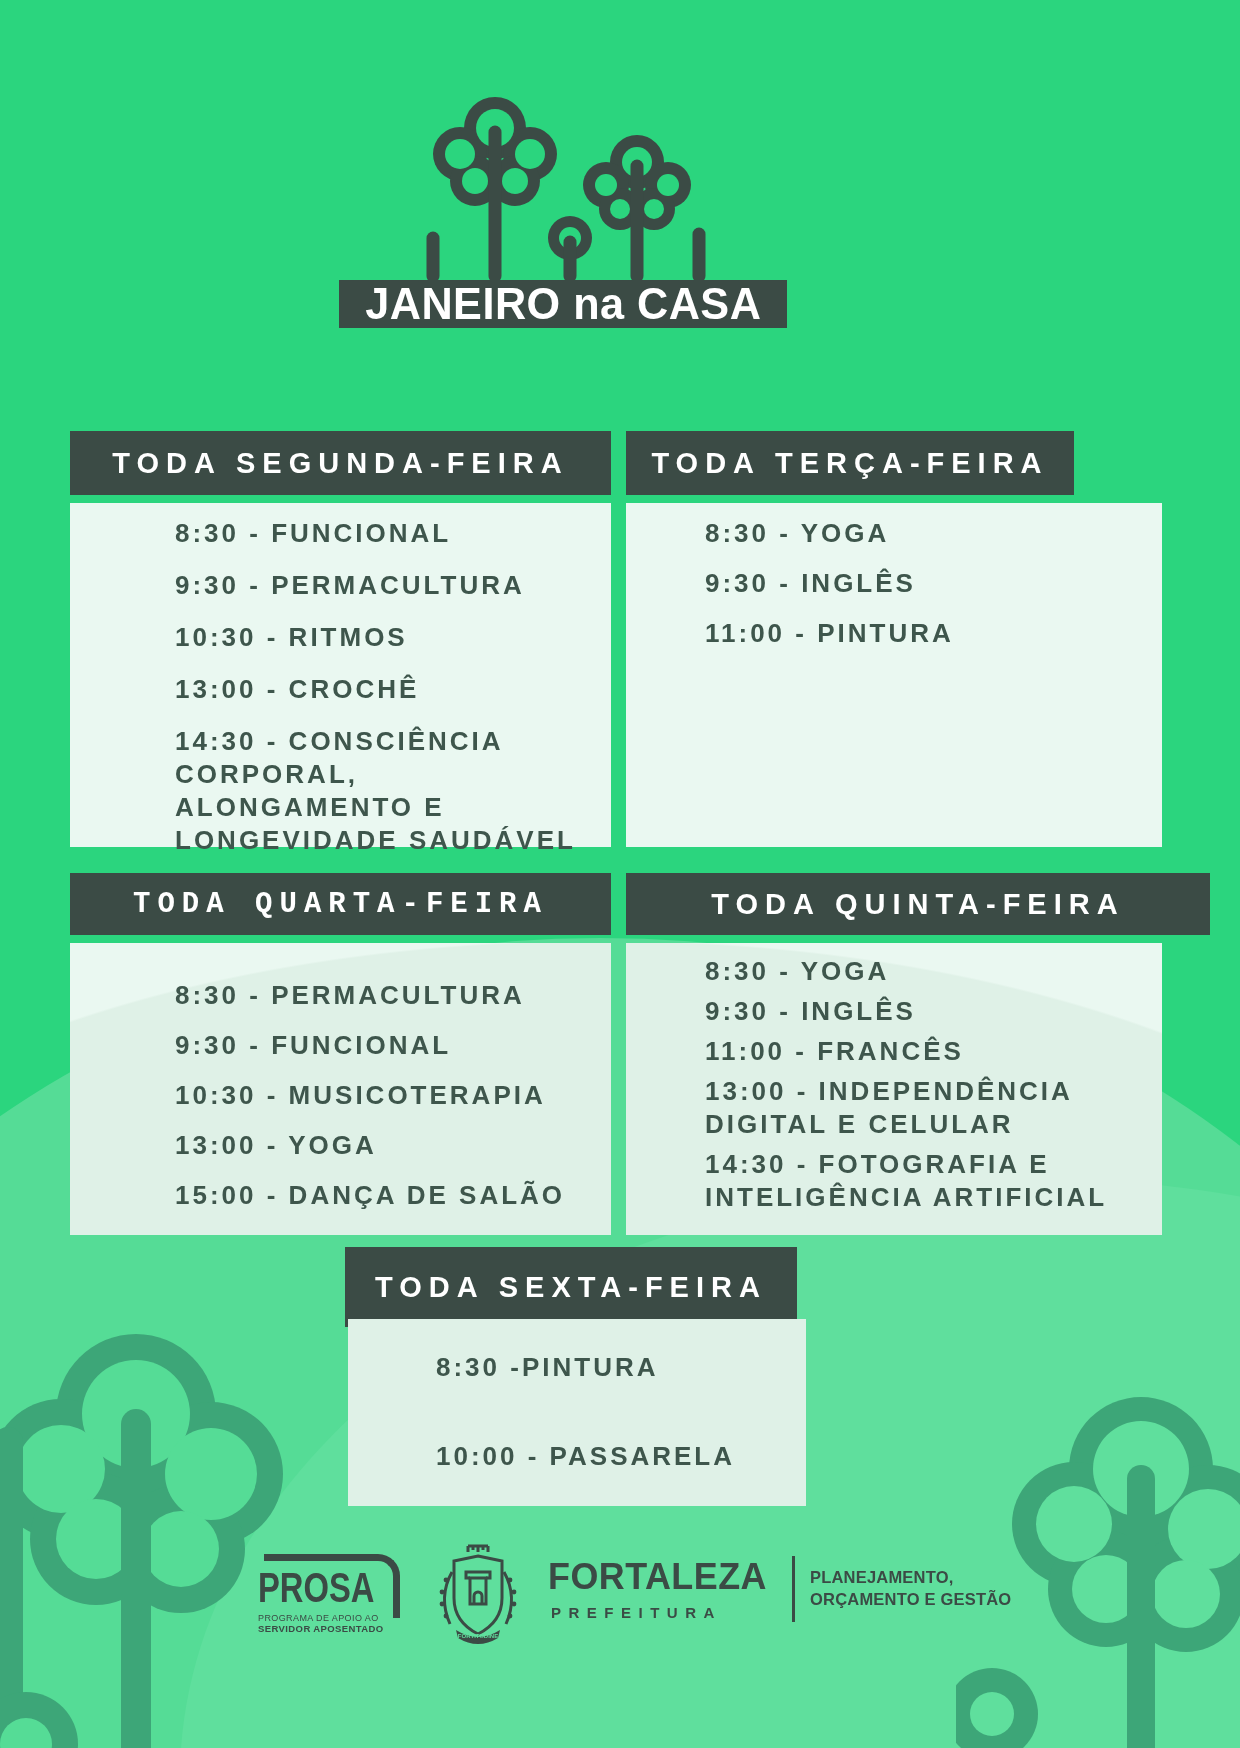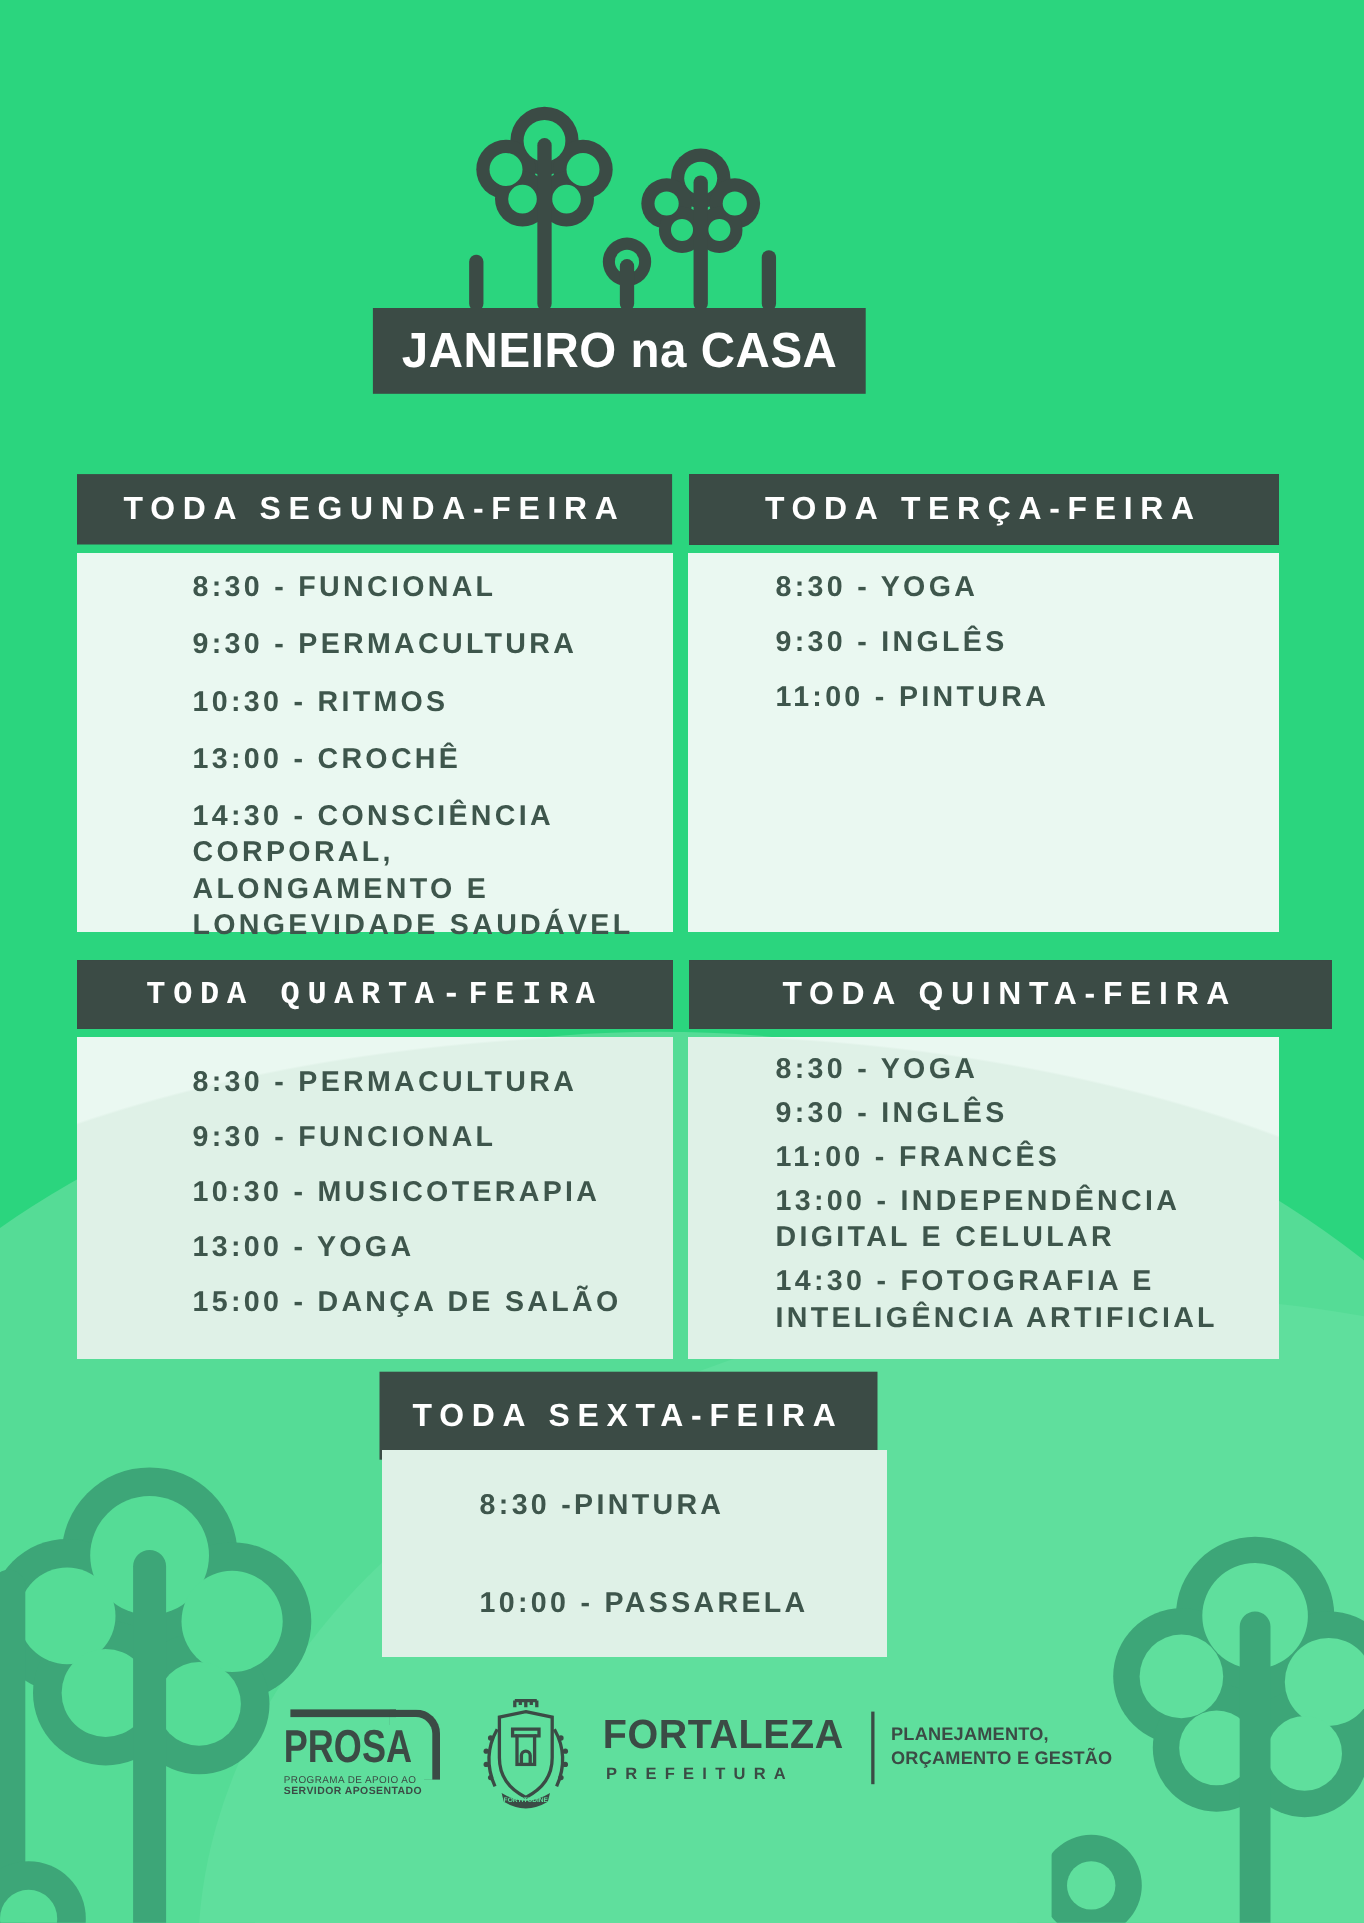--- a/index.html
+++ b/index.html
@@ -10,42 +10,42 @@
   .blob{position:absolute;border-radius:50%;}
   .blob1{left:-300px;top:938px;width:1800px;height:1400px;background:#55dc96;}
   .blob2{left:180px;top:1178px;width:1700px;height:1200px;background:#5fdf9d;}
 
   
   .deco-left{position:absolute;left:-14px;bottom:-6px;}
   .deco-right{position:absolute;right:-16px;bottom:-6px;}
 
   
   .top-trees{position:absolute;left:410px;top:88px;}
-  .title-bar{position:absolute;left:339px;top:280px;width:448px;height:78px;background:#3b4b45;
+  .title-bar{position:absolute;left:339px;top:280px;width:448px;height:48px;background:#3b4b45;
              display:flex;align-items:center;justify-content:center;}
   .title-bar span{color:#ffffff;font-size:45px;font-weight:800;letter-spacing:.5px;transform:scaleX(.96);white-space:nowrap;}
 
   
   .card-header{position:absolute;background:#3b4b45;display:flex;align-items:center;justify-content:center;}
   .card-header span{color:#fff;font-size:29px;font-weight:800;letter-spacing:7px;white-space:nowrap;}
   .card-body{position:absolute;margin:0;list-style:none;box-sizing:border-box;
              background-color:#e3f4ea;
              background-image:radial-gradient(900px 420px at 600px 1360px,#dff1e7 99.55%,#eaf8f1 100%);
              background-attachment:fixed;}
   .card-body li{font-size:26px;font-weight:700;letter-spacing:3px;line-height:33px;color:#3e564c;}
 
   .hdr-seg{left:70px;  top:431px; width:541px;height:64px;}
-  .hdr-ter{left:626px; top:431px; width:536px;height:64px;}
+  .hdr-ter{left:626px; top:431px; width:448px;height:64px;}
   .hdr-qua{left:70px;  top:873px; width:541px;height:62px;font-family:Liberation Mono, monospace;}
   .hdr-qui{left:626px; top:873px; width:584px;height:62px;}
   .hdr-sex{left:345px; top:1247px;width:452px;height:80px;}
 
   .bod-seg{left:70px;  top:503px; width:541px;height:344px;padding:14px 22px 0 105px;}
   .bod-ter{left:626px; top:503px; width:536px;height:344px;padding:14px 22px 0 79px;}
-  .bod-qua{left:70px;  top:943px; width:541px;height:292px;padding:24px 22px 0 105px;}
+  .bod-qua{left:70px;  top:943px; width:541px;height:292px;padding:36px 22px 0 105px;}
   .bod-qui{left:626px; top:943px; width:536px;height:292px;padding:12px 22px 0 79px;}
   .bod-sex{left:348px; top:1319px;width:458px;height:187px;padding:32px 22px 0 88px;}
 
   .bod-seg li{margin-bottom:19px;}
   .bod-ter li{margin-bottom:17px;}
   .bod-qua li{margin-bottom:17px;}
   .bod-qui li{margin-bottom:7px;}
   .bod-sex li{margin-bottom:56px;}
 
   

